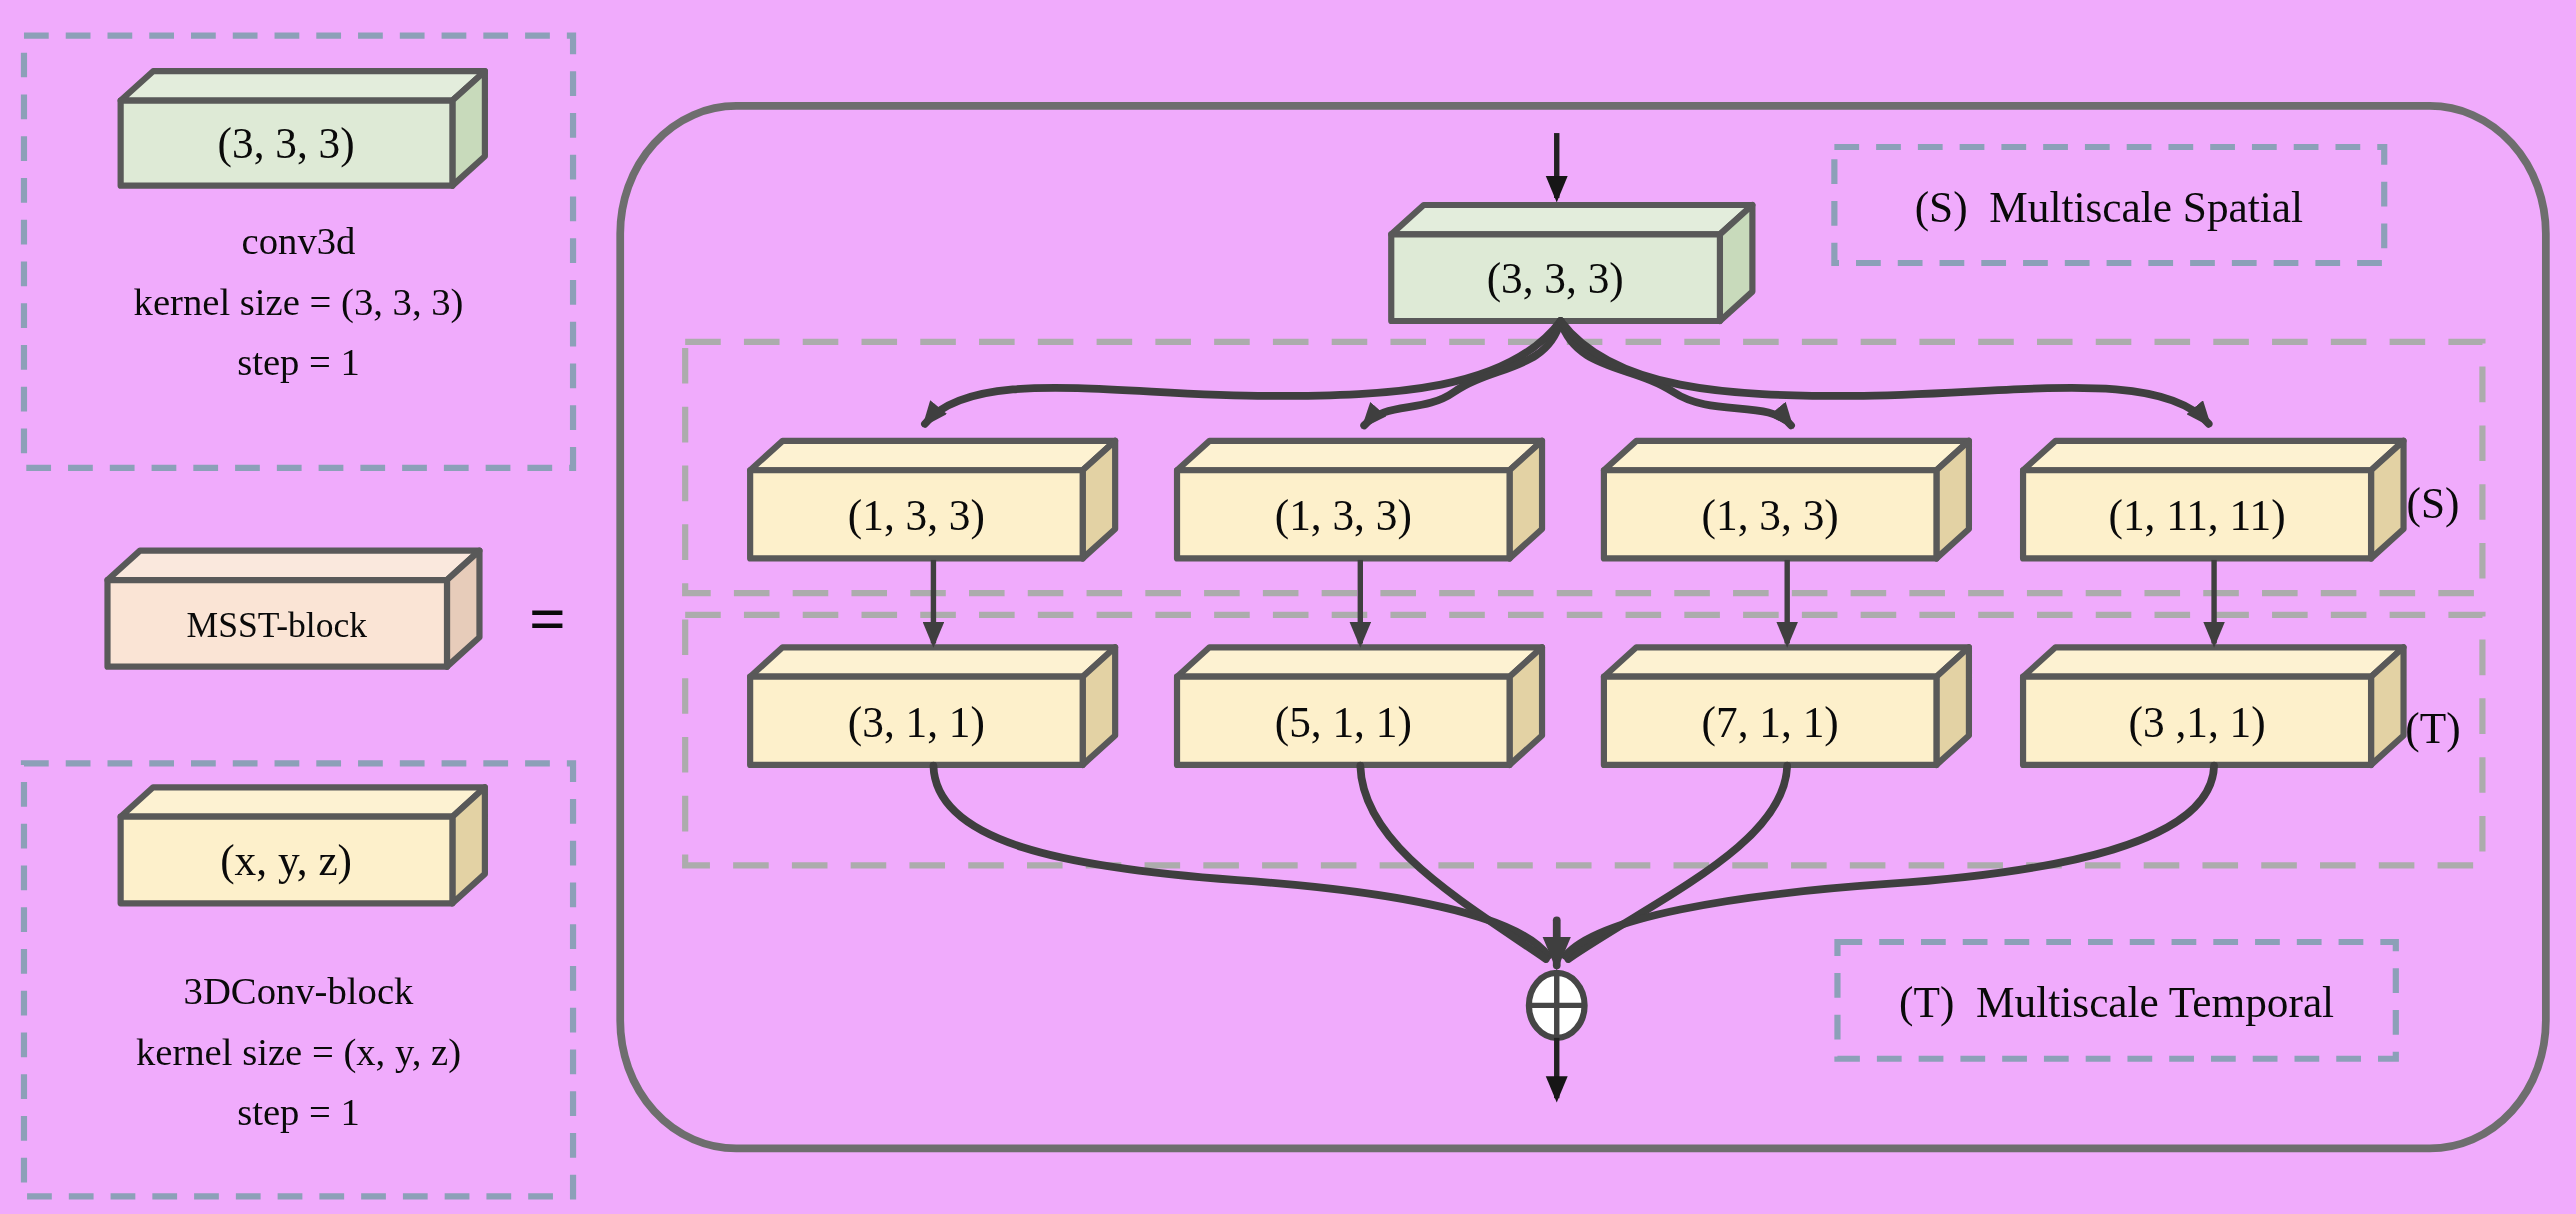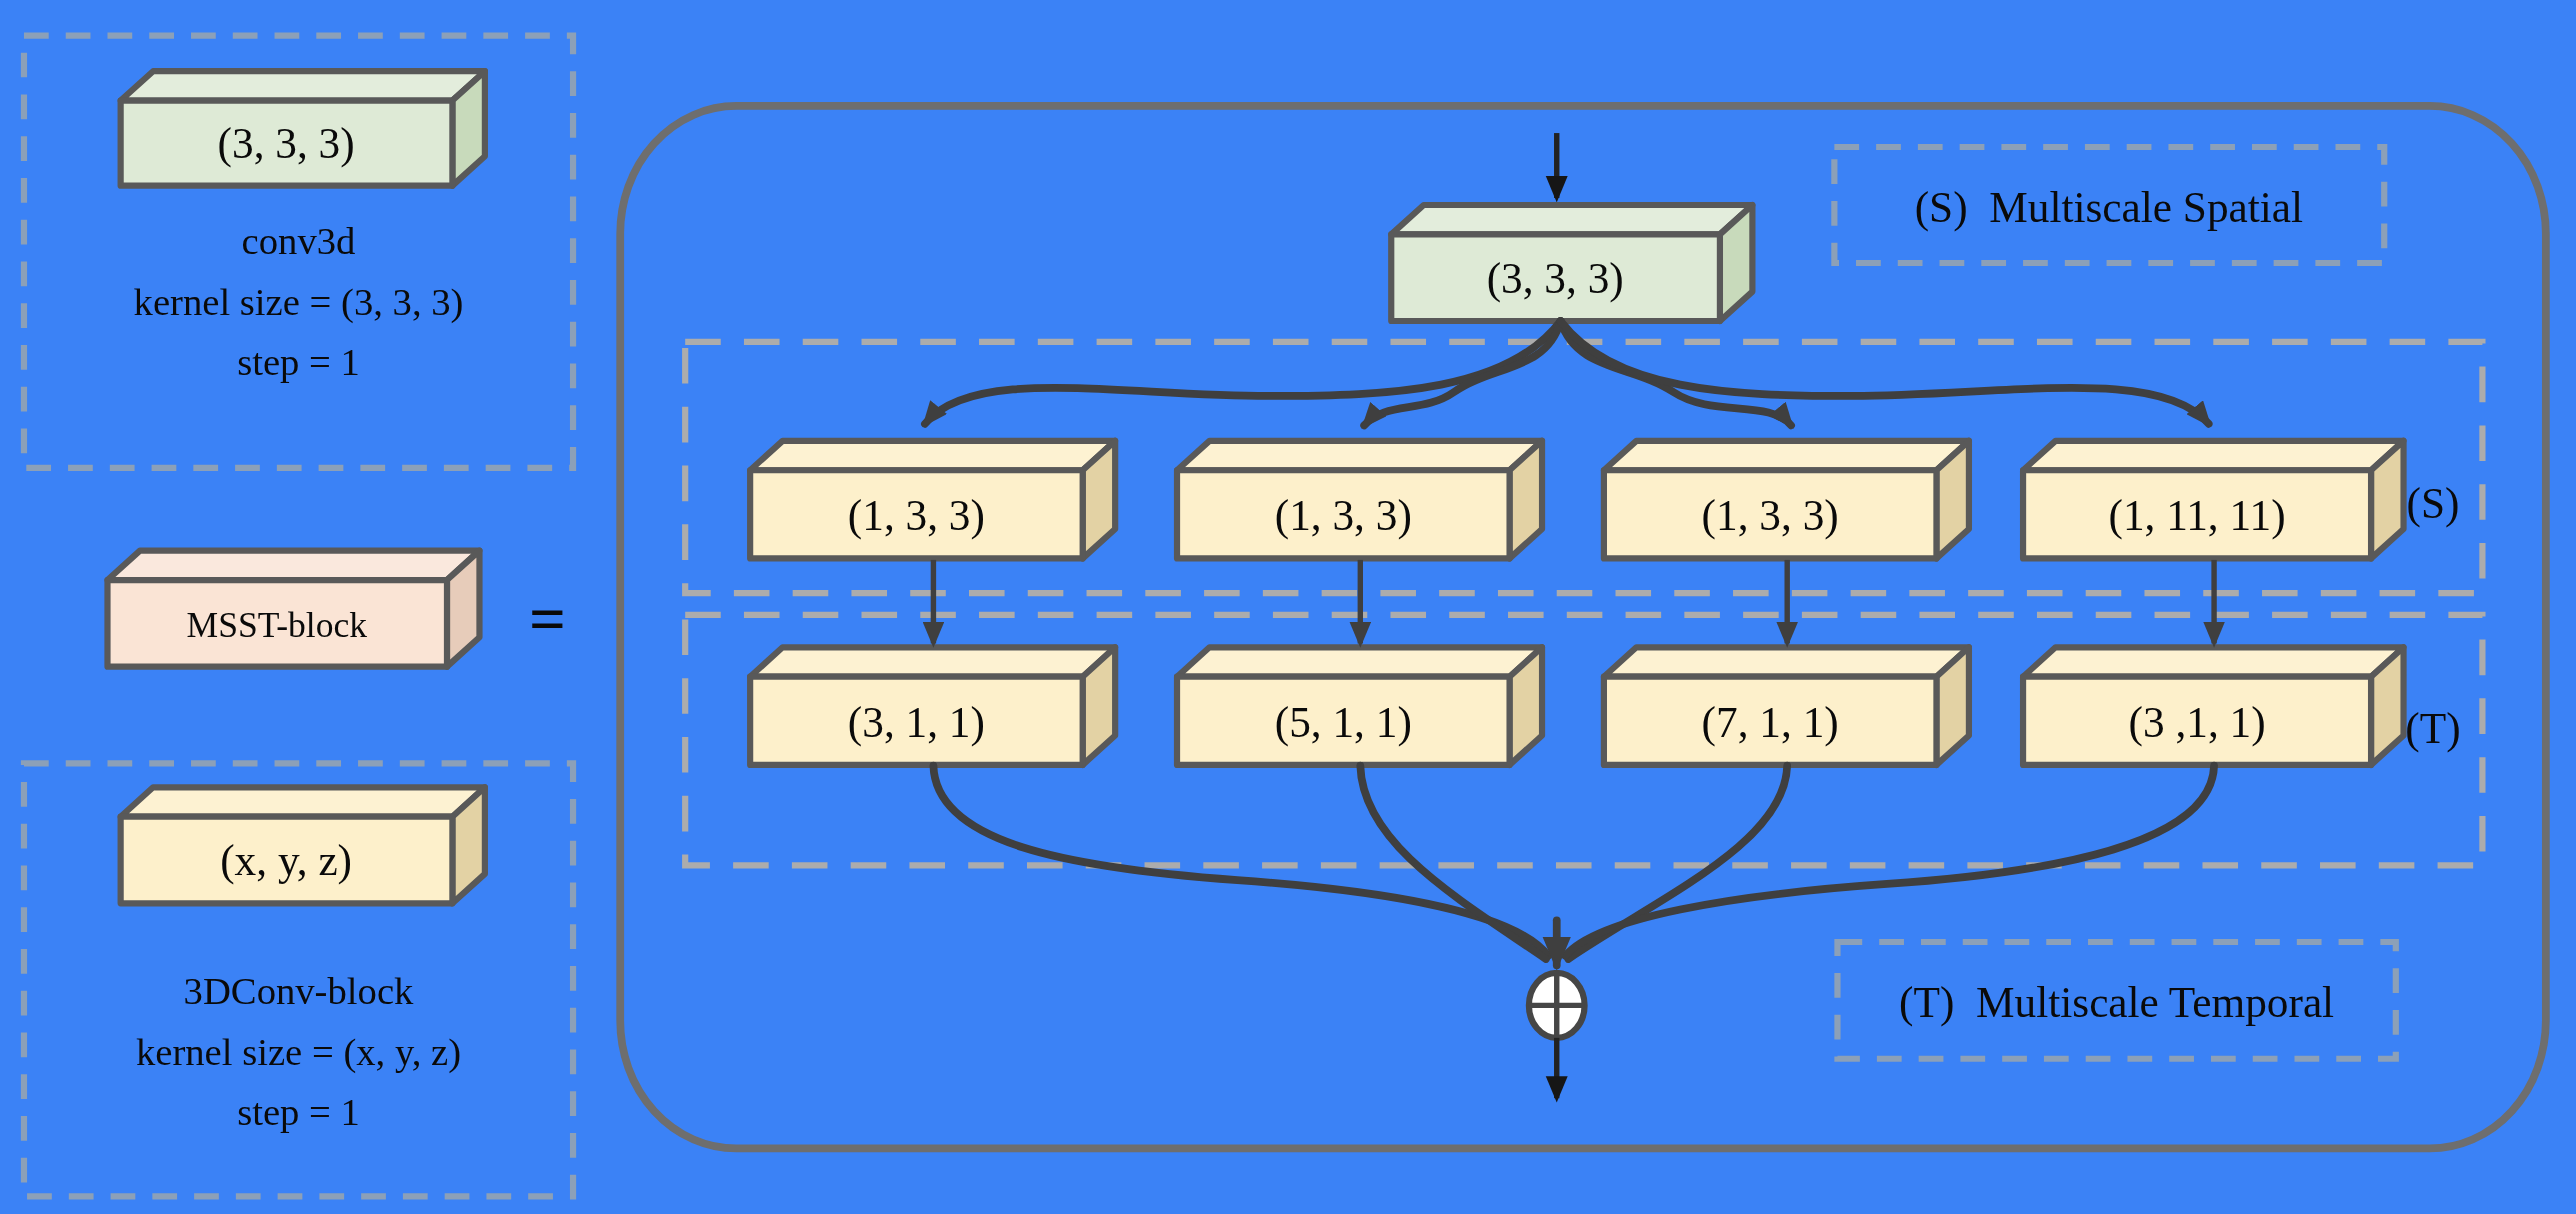--- a/index.html
+++ b/index.html
@@ -1,16 +1,16 @@
 <!DOCTYPE html>
 <html style="font-size:12.4px"><head>
 <meta charset="utf-8">
 <style>
   html,body{margin:0;padding:0;background:#ffffff;}
-  .stage{position:relative;width:2576px;height:1215px;background:#3b82f6;overflow:hidden;}
+  .stage{position:relative;width:2576px;height:1215px;background:#f0abfc;overflow:hidden;}
   svg{display:block;}
   text{font-family:"Liberation Serif","DejaVu Serif",serif;fill:#0a0a0a;}
   .box-label{font-size:56px;}
   .legend-line{font-size:50px;}
   .msst-label{font-size:46px;}
   .equals{font-size:84px;font-weight:bold;}
   .tagbox-label{font-size:56px;}
   .side-tag{font-size:56px;}
   .cub{stroke:#595959;stroke-width:8;stroke-linejoin:round;}
   .green-front{fill:#deead6;}   .green-top{fill:#e3eddc;}   .green-side{fill:#c8dabb;}

